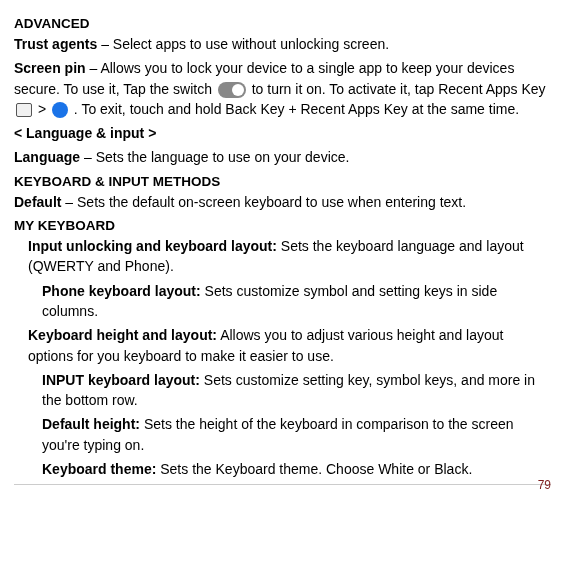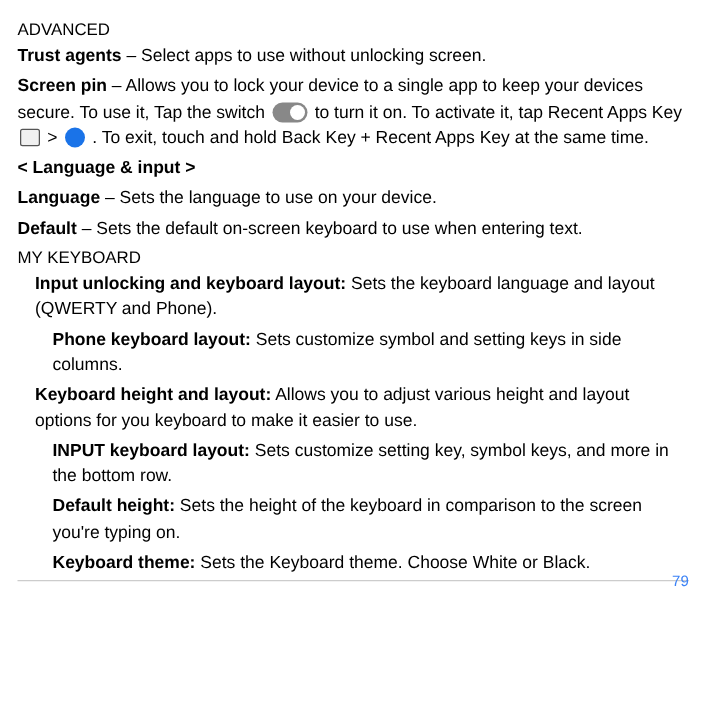--- a/index.html
+++ b/index.html
@@ -14,21 +14,21 @@
       font-family: Arial, sans-serif;
       font-size: 13px;
       color: #000000;
       overflow: hidden;
     }
     .container {
       padding: 10px 14px 10px 14px;
       position: relative;
     }
     .section-heading {
-      font-weight: normal;
+      font-weight: bold;
       font-size: 13.5px;
       margin-bottom: 3px;
       margin-top: 6px;
     }
     .para {
       font-size: 14px;
       line-height: 1.45;
       margin-bottom: 4px;
     }
     .bold-inline {
@@ -96,21 +96,21 @@
     .divider-line {
       border: none;
       border-top: 1px solid #ccc;
       margin: 5px 0;
     }
     .page-number {
       position: absolute;
       bottom: 8px;
       right: 14px;
       font-size: 12px;
-      color: #3b82f6;
+      color: #7f1d1d;
     }
   </style>
 </head>
 <body>
 
 <div class="container">
   <div class="section-heading">ADVANCED</div>
 
   <div class="para">
     <span class="bold-inline">Trust agents</span><span> – Select apps to use without unlocking screen.</span>
@@ -127,20 +127,21 @@
   </div>
 
   <div class="para">
     <span class="bold-inline">&lt; Language &amp; input &gt;</span>
   </div>
 
   <div class="para">
     <span class="bold-inline">Language</span><span> – Sets the language to use on your device.</span>
   </div>
 
+  <div class="section-heading">KEYBOARD &amp; INPUT METHODS</div>
 
   <div class="para">
     <span class="bold-inline">Default</span><span> – Sets the default on-screen keyboard to use when entering text.</span>
   </div>
 
 
   <div class="section-heading">MY KEYBOARD</div>
 
   <div class="para indent-1">
     <span class="bold-inline">Input unlocking and keyboard layout:</span><span> Sets the keyboard language and layout (QWERTY and Phone).</span>

